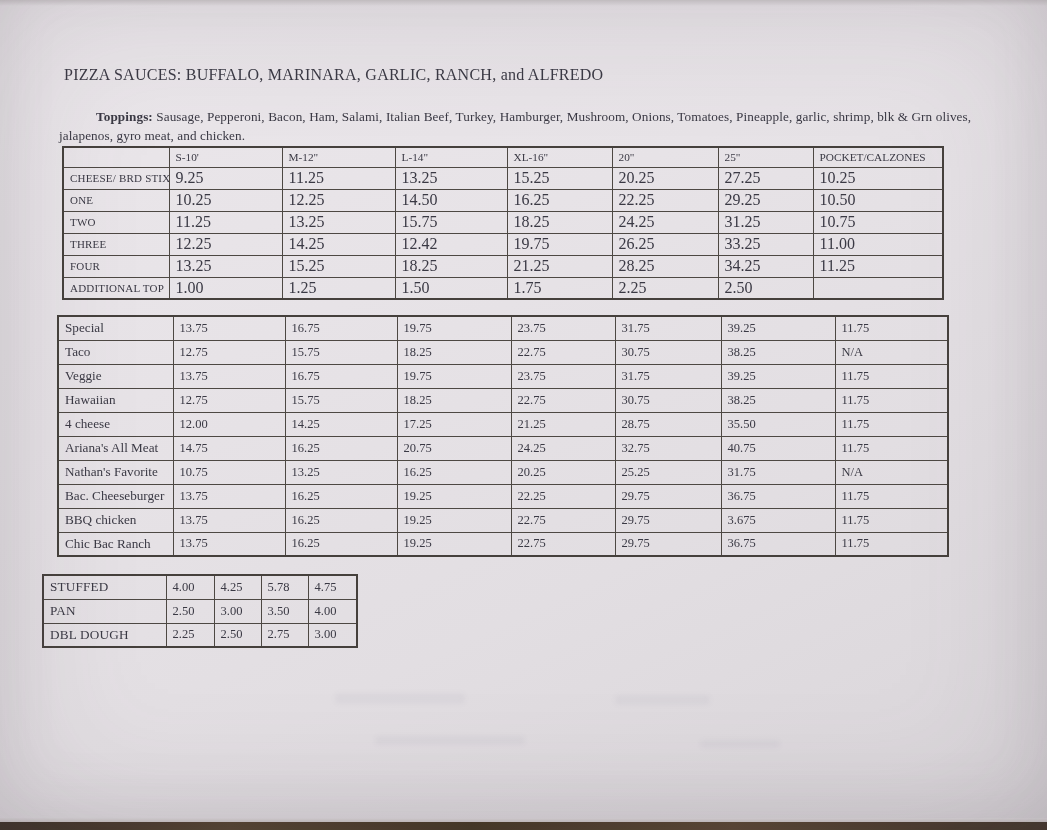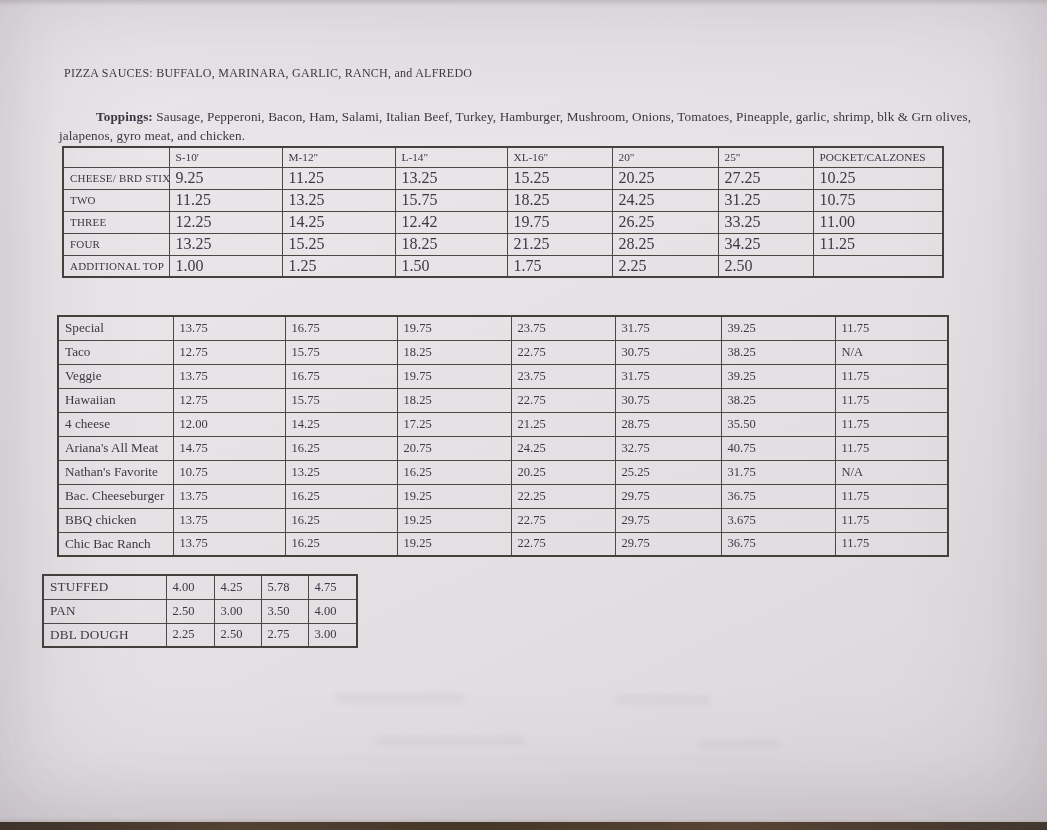--- a/index.html
+++ b/index.html
@@ -16,21 +16,21 @@
   }
   .topshade { position:absolute; left:0; top:0; width:100%; height:6px;
     background:linear-gradient(#cfcacd, rgba(207,202,205,0)); }
   .paper-edge { position:absolute; left:0; top:818px; width:100%; height:4px;
     background:linear-gradient(#e0dcdf, #cfc9c9); }
   .wood { position:absolute; left:0; top:822px; width:100%; height:8px;
     background:linear-gradient(90deg, #372b20 0%, #52402d 22%, #41331f 45%, #57432f 70%, #3d3024 100%); }
 
   .smudge { position:absolute; background:#6e6c85; opacity:0.055; filter:blur(2.5px); border-radius:3px; }
 
-  #sauces-line { position:absolute; left:64px; top:66px; font-size:12px; letter-spacing:0.25px; }
+  #sauces-line { position:absolute; left:64px; top:66px; font-size:16px; letter-spacing:0.25px; }
 
   #toppings { position:absolute; left:59px; top:108px; width:928px; font-size:13.2px; line-height:1.42; letter-spacing:0.1px; }
   #toppings b { font-weight:bold;margin-left:37px; }
 
   table { border-collapse:collapse; table-layout:fixed;padding-left:18px; }
   td { border:1.5px solid #4d4843; overflow:hidden; white-space:nowrap; vertical-align:middle; }
 
   
   #price-table { position:absolute; left:62px; top:146px; width:880px; border:2px solid #45403c; }
   #price-table td { padding:0 0 0 6px; height:22px; font-size:16px; }
@@ -83,20 +83,30 @@
           <td class="label-cell">CHEESE/ BRD STIX</td>
           <td>9.25</td>
           <td>11.25</td>
           <td>13.25</td>
           <td>15.25</td>
           <td>20.25</td>
           <td>27.25</td>
           <td>10.25</td>
         </tr>
         <tr>
+          <td class="label-cell">ONE</td>
+          <td>10.25</td>
+          <td>12.25</td>
+          <td>14.50</td>
+          <td>16.25</td>
+          <td>22.25</td>
+          <td>29.25</td>
+          <td>10.50</td>
+        </tr>
+        <tr>
           <td class="label-cell">TWO</td>
           <td>11.25</td>
           <td>13.25</td>
           <td>15.75</td>
           <td>18.25</td>
           <td>24.25</td>
           <td>31.25</td>
           <td>10.75</td>
         </tr>
         <tr>

